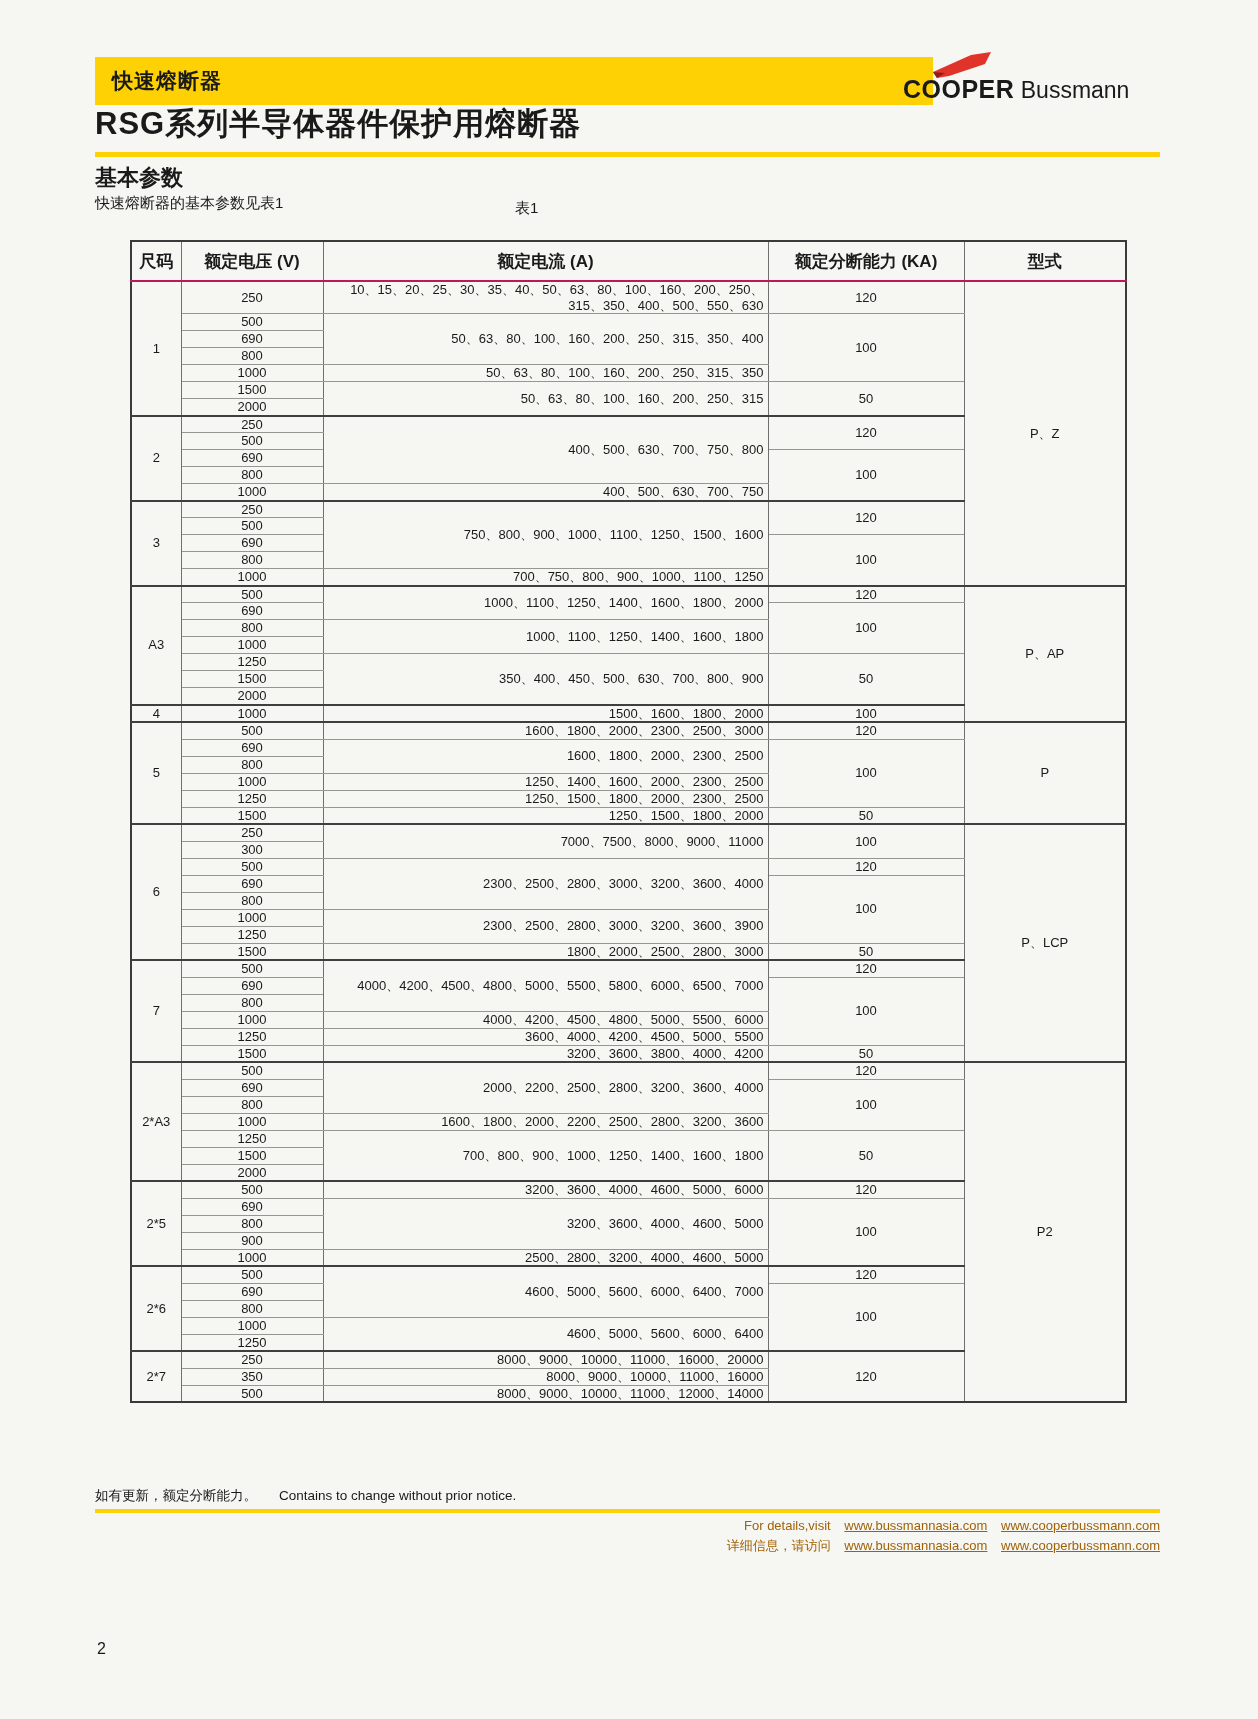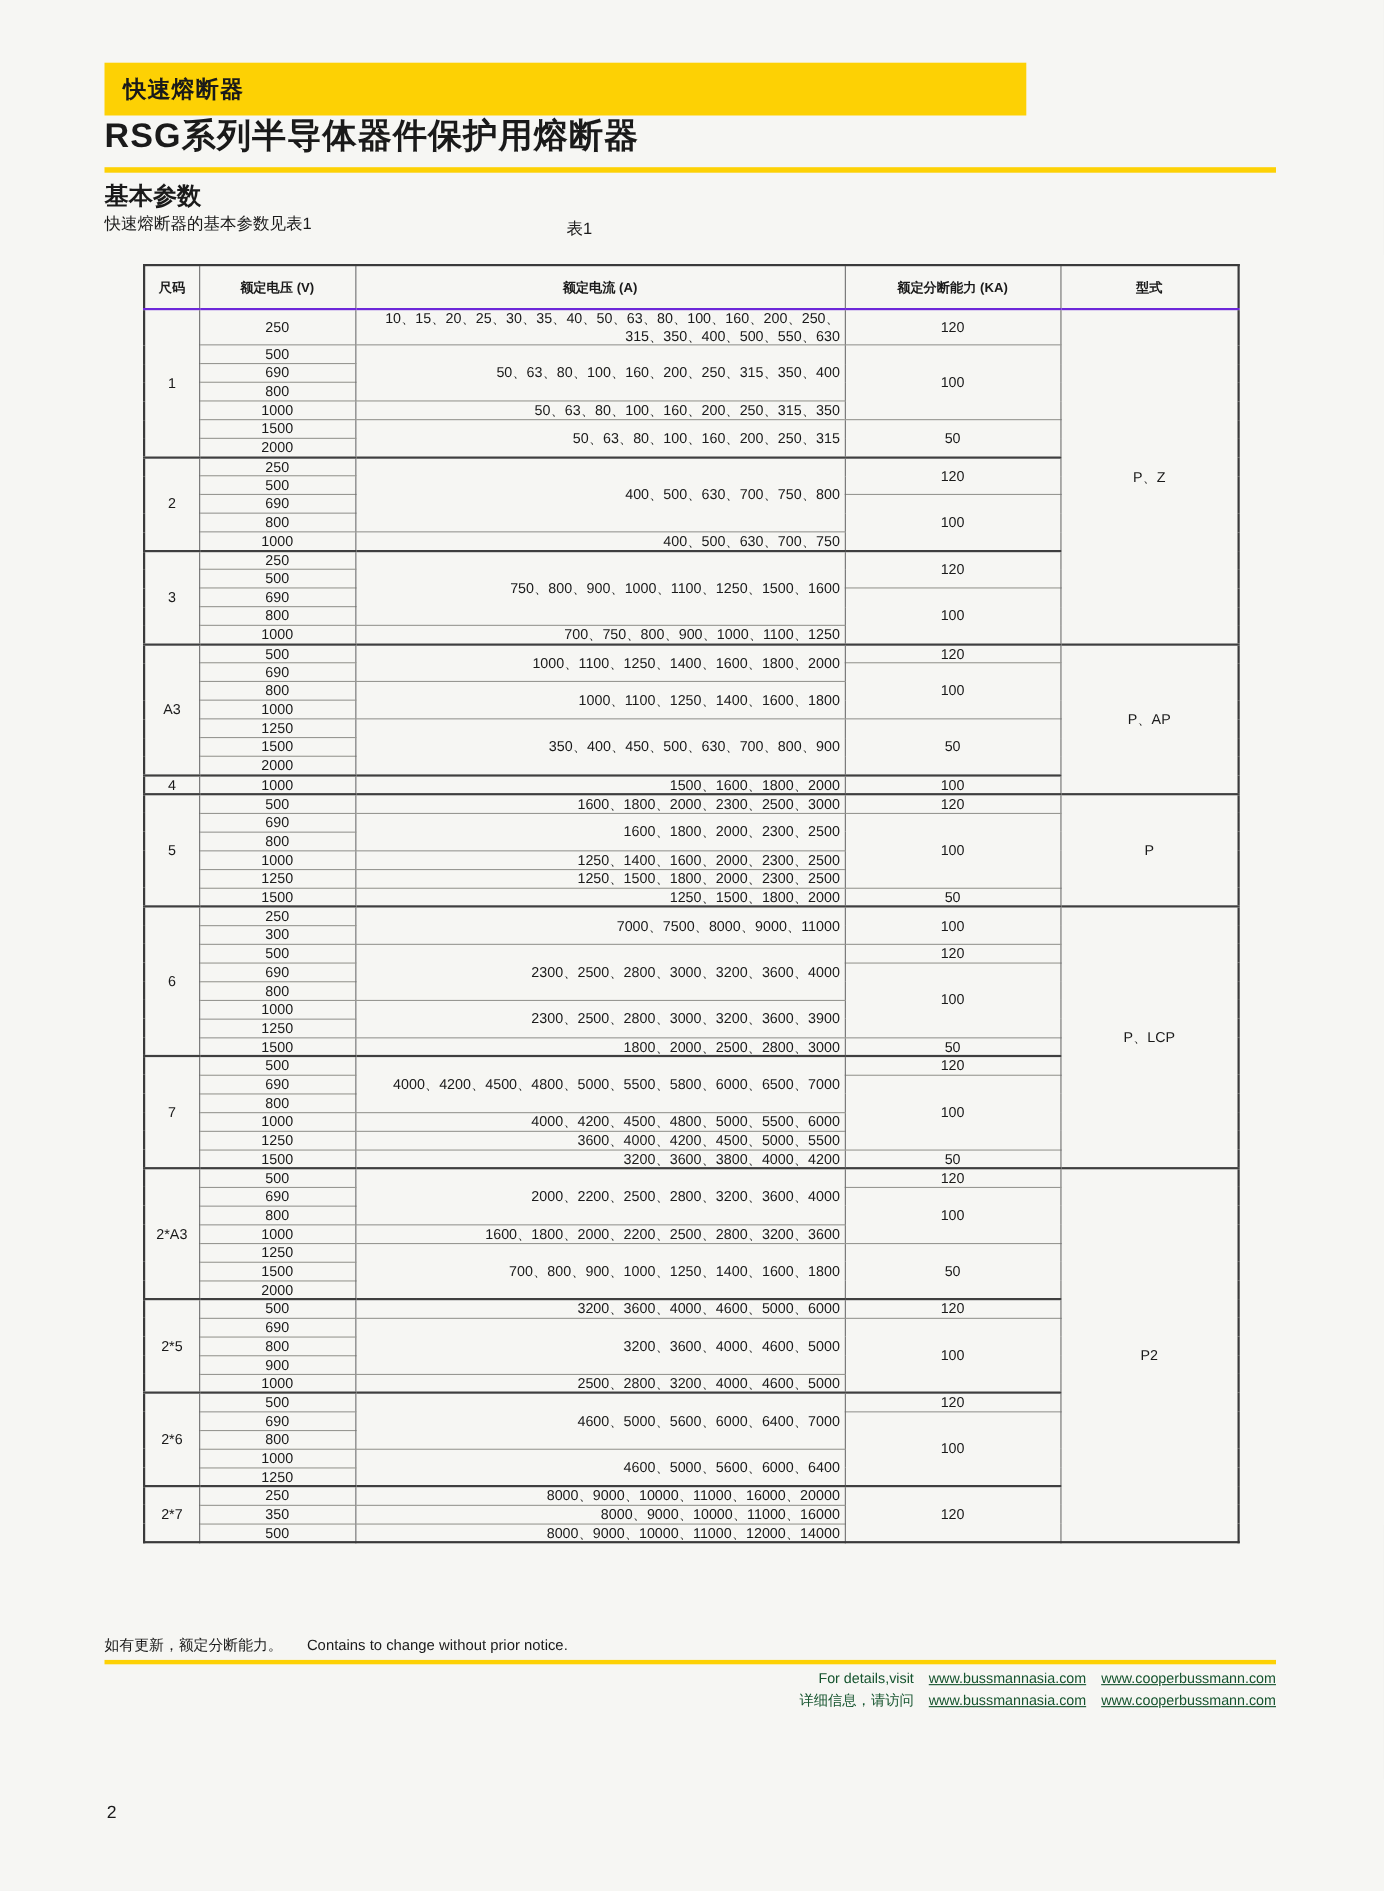--- a/index.html
+++ b/index.html
@@ -20,44 +20,55 @@
 
   .doc-title { position:absolute; left:95px; top:103px; font-size:31px; font-weight:bold; letter-spacing:1px; }
   .rule-yellow-1 { position:absolute; left:95px; top:152px; width:1065px; height:5px; background:#fdd104; }
   .section-heading { position:absolute; left:95px; top:163px; font-size:22px; font-weight:bold; }
   .section-intro { position:absolute; left:95px; top:194px; font-size:15px; }
   .table-caption { position:absolute; left:515px; top:199px; font-size:15px; }
 
   
   table.params { position:absolute; left:130px; top:240px; width:995px; border-collapse:collapse; table-layout:fixed;
                  font-size:13px; border:2px solid #3a3a3a; background:transparent; }
-  table.params th { height:40px; font-size:12px; font-weight:bold; text-align:center; vertical-align:middle;
-                    border-left:1px solid #6f6f6f; border-right:1px solid #6f6f6f; border-bottom:2px solid #6d28d9; padding:0; }
+  table.params th { height:40px; font-size:17px; font-weight:bold; text-align:center; vertical-align:middle;
+                    border-left:1px solid #6f6f6f; border-right:1px solid #6f6f6f; border-bottom:2px solid #be185d; padding:0; }
   table.params td { height:17px; line-height:15.5px; vertical-align:middle; text-align:center; padding:0 2px;
                     border-left:1px solid #6f6f6f; border-right:1px solid #6f6f6f; border-bottom:1px solid #979792; }
   table.params td.current-cell { text-align:right; padding:0 4px 0 5px; }
   table.params tr.block-start td { border-top:2px solid #3f3f3f; }
 
   
   .footer-note { position:absolute; left:95px; top:1487px; font-size:13.5px; }
   .footer-note .en { margin-left:22px; }
   .rule-yellow-2 { position:absolute; left:95px; top:1509px; width:1065px; height:4px; background:#fdd104; }
-  .footer-links { position:absolute; right:98px; top:1516px; text-align:right; font-size:13px; line-height:20px; color:#14532d; }
+  .footer-links { position:absolute; right:98px; top:1516px; text-align:right; font-size:13px; line-height:20px; color:#a16207; }
   .footer-links .url { text-decoration:underline; margin-left:10px; }
   .page-number { position:absolute; left:97px; top:1640px; font-size:16px; }
 </style>
 </head>
 <body>
 
 <div class="page">
 
   <div class="topbar">
     <span class="topbar-label">快速熔断器</span>
   </div>
 
+  <div class="logo">
+    <span class="logo-flag">
+      <svg width="62" height="26" viewBox="0 0 62 26">
+        <polygon points="2,20 40,3 60,0 54,12 18,24 6,26" fill="#e0342b"></polygon>
+        <polygon points="2,20 14,21 6,26" fill="#8f1d16"></polygon>
+      </svg>
+    </span>
+    <span class="logo-text">
+      <span class="logo-cooper">COOPER</span><span class="logo-bussmann"> Bussmann</span>
+    </span>
+  </div>
 
   <div class="doc-title">RSG系列半导体器件保护用熔断器</div>
   <div class="rule-yellow-1"></div>
 
   <div class="section-heading">基本参数</div>
   <div class="section-intro">快速熔断器的基本参数见表1</div>
   <div class="table-caption">表1</div>
 
   <table class="params">
     <colgroup>

